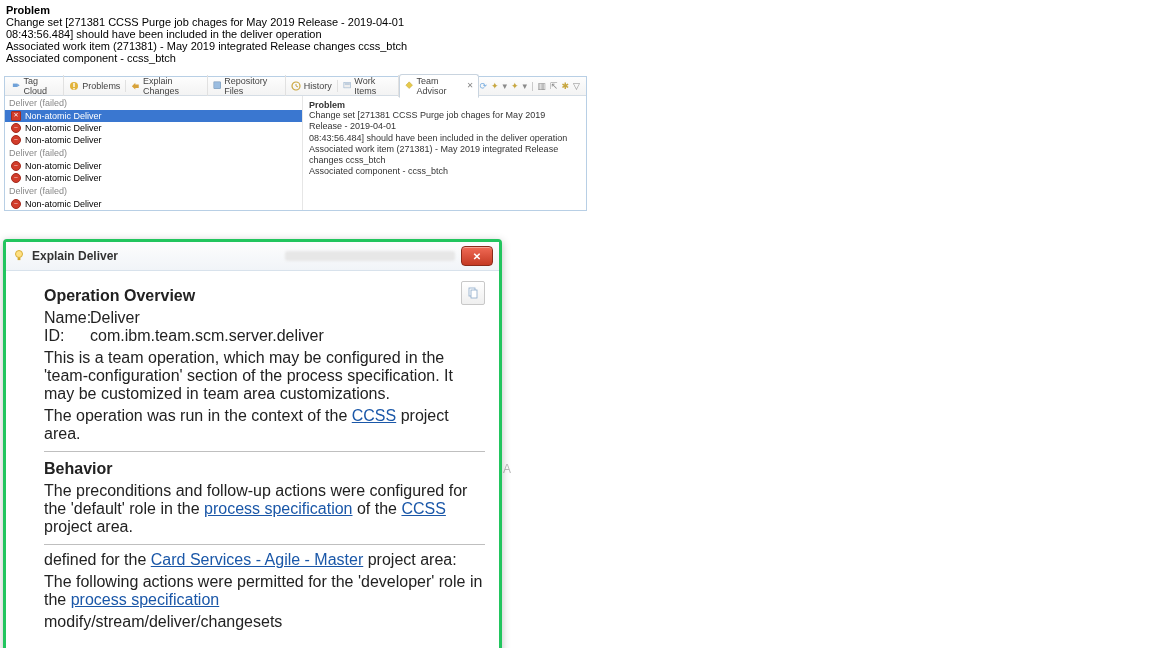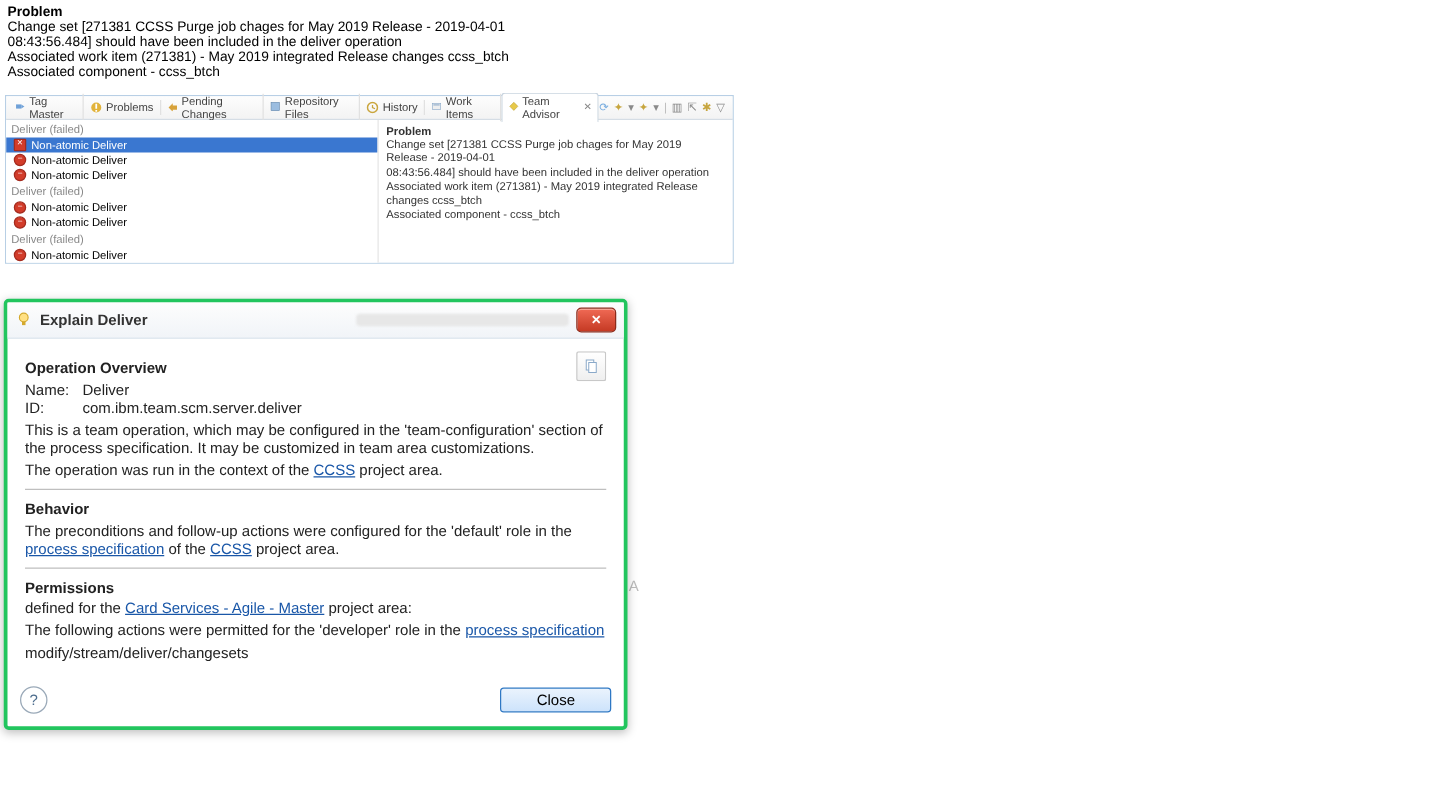--- a/index.html
+++ b/index.html
@@ -29,21 +29,21 @@
   .why-wrap { display:flex; align-items:center; gap:4px; margin-top:10px; }
   .ideaicon { width:12px; height:12px; }
   a.link { color:#1a57a8; text-decoration:underline; }
   a.link.pink { color:#c2418e; }
   
   .dialog { position:absolute; top:239px; left:3px; width:493px; border:3px solid #22c55e; border-radius:4px; background:#fff; box-shadow:0 2px 8px rgba(0,0,0,0.25); }
   .dlg-title { display:flex; align-items:center; padding:4px 6px; background:linear-gradient(#fdfdfd,#f1f4f8); border-bottom:1px solid #d8e2ec; font-size:12px; font-weight:bold; color:#333; }
   .dlg-title .dicon { width:14px; height:14px; margin-right:6px; }
   .dlg-title .blur { margin-left:auto; width:170px; height:10px; background:#e7e7e7; filter:blur(1px); border-radius:3px; }
   .red-close { margin-left:6px; width:30px; height:18px; border-radius:4px; background:linear-gradient(#f06a55,#c53a24); border:1px solid #8c2a1a; display:flex; align-items:center; justify-content:center; color:#fff; font-size:10px; box-shadow:inset 0 1px 0 rgba(255,255,255,.4); }
-  .dlg-body { padding:10px 14px 10px 14px; font-size:12px; color:#222; }
+  .dlg-body { padding:10px 14px 10px 14px; font-size:16px; color:#222;margin-left:24px; }
   .section-title { font-weight:bold; margin:6px 0 4px 0; }
   .kv { display:flex; gap:6px; }
   .kv .k { width:40px; }
   .dlg-body p { margin:4px 0; }
   .hr { border:0; border-top:1px solid #bfbfbf; margin:8px 0; }
   .copy-btn { float:right; width:22px; height:22px; border:1px solid #c8c8c8; background:linear-gradient(#fff,#efefef); border-radius:2px; display:flex; align-items:center; justify-content:center; }
   .dlg-footer { display:flex; align-items:center; padding:6px 10px 10px 10px; }
   .help-circle { width:20px; height:20px; border:1px solid #9aa9b8; border-radius:50%; color:#4e6e8e; display:flex; align-items:center; justify-content:center; font-size:12px; }
   .btn { margin-left:auto; padding:2px 28px; border:1px solid #2f78c4; border-radius:3px; background:linear-gradient(#eaf3fd,#cde3fb); color:#000; font-size:12px; }
   .indent { margin-left:22px; }
@@ -64,39 +64,39 @@
 
 <div class="eclipse-pane">
   <div class="tabbar">
     <div class="tab">
       <span class="ticon">
         <svg viewBox="0 0 10 10">
             <rect x="1" y="3" width="5" height="4" fill="#6fa1d8"></rect>
             <path d="M6 3 L9 5 L6 7 Z" fill="#6fa1d8"></path>
           </svg>
       </span>
-      <span>Tag Master</span>
+      <span>Tag Cloud</span>
     </div>
     <div class="tab">
       <span class="ticon">
         <svg viewBox="0 0 10 10">
             <circle cx="5" cy="5" r="4" fill="#e2b33a"></circle>
             <rect x="4.3" y="2" width="1.4" height="4" fill="#fff"></rect>
             <rect x="4.3" y="7" width="1.4" height="1.4" fill="#fff"></rect>
           </svg>
       </span>
       <span>Problems</span>
     </div>
     <div class="tab">
       <span class="ticon">
         <svg viewBox="0 0 10 10">
             <path d="M1 6 L5 2 L5 4 L9 4 L9 8 L5 8 L5 10 Z" fill="#d7a23a"></path>
           </svg>
       </span>
-      <span>Pending Changes</span>
+      <span>Explain Changes</span>
     </div>
     <div class="tab">
       <span class="ticon">
         <svg viewBox="0 0 10 10">
             <rect x="1" y="1" width="8" height="8" fill="#9bbde0" stroke="#5a7fa4" stroke-width="0.5"></rect>
           </svg>
       </span>
       <span>Repository Files</span>
     </div>
     <div class="tab">
@@ -225,21 +225,20 @@
 
     <hr class="hr">
 
     <div class="section-title">Behavior</div>
     <p>
       <span>The preconditions and follow-up actions were configured for the 'default' role in the </span><a href="#" class="link">process specification</a><span> of the </span><a href="#" class="link">CCSS</a><span> project area.</span>
     </p>
 
     <hr class="hr">
 
-    <div class="section-title">Permissions</div>
     <p style="margin-top:-2px;">
       <span>defined for the </span><a href="#" class="link">Card Services - Agile - Master</a><span> project area:</span>
     </p>
     <p>
       <span>The following actions were permitted for the 'developer' role in the </span><a href="#" class="link">process specification</a>
     </p>
     <p class="indent">modify/stream/deliver/changesets</p>
   </div>
 
   <div class="dlg-footer">

